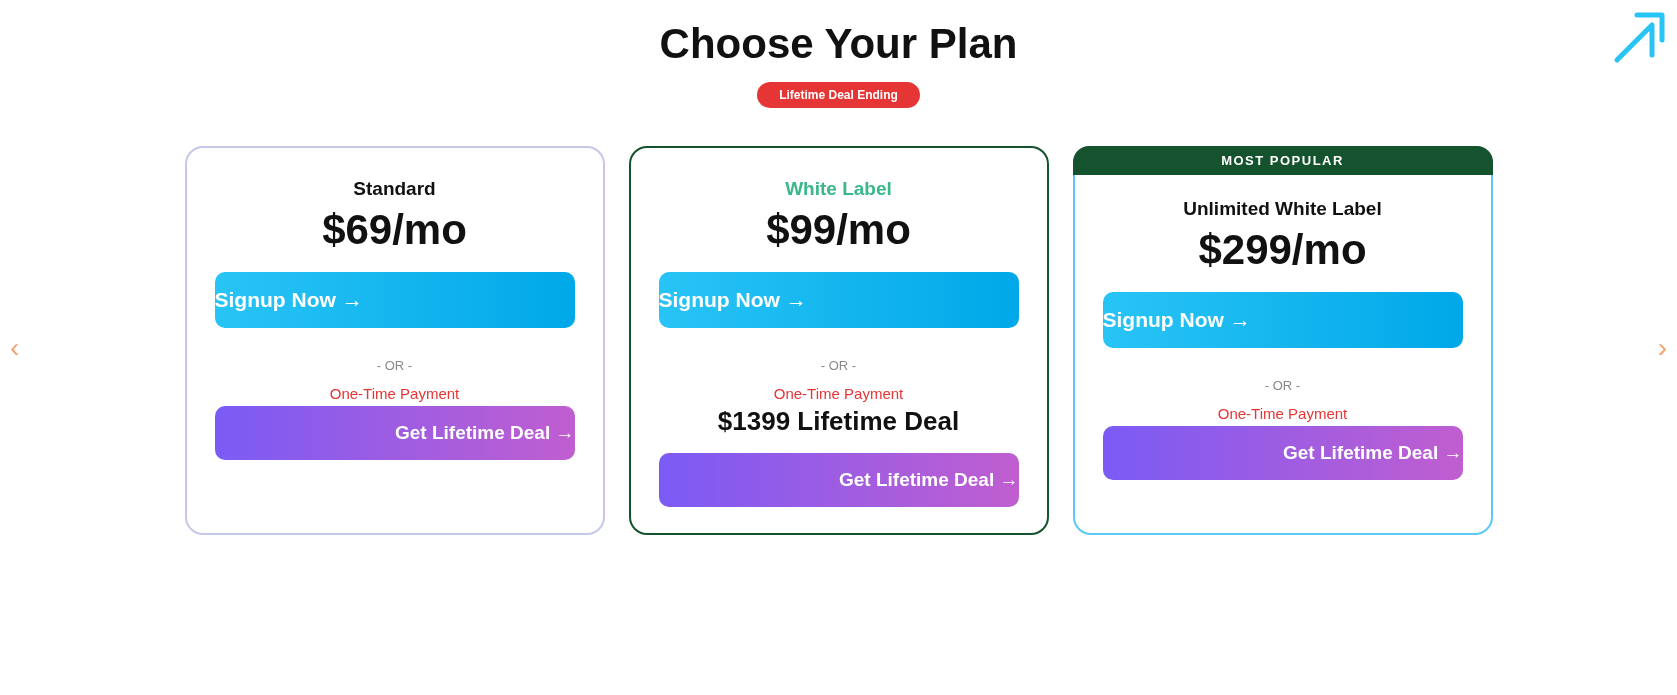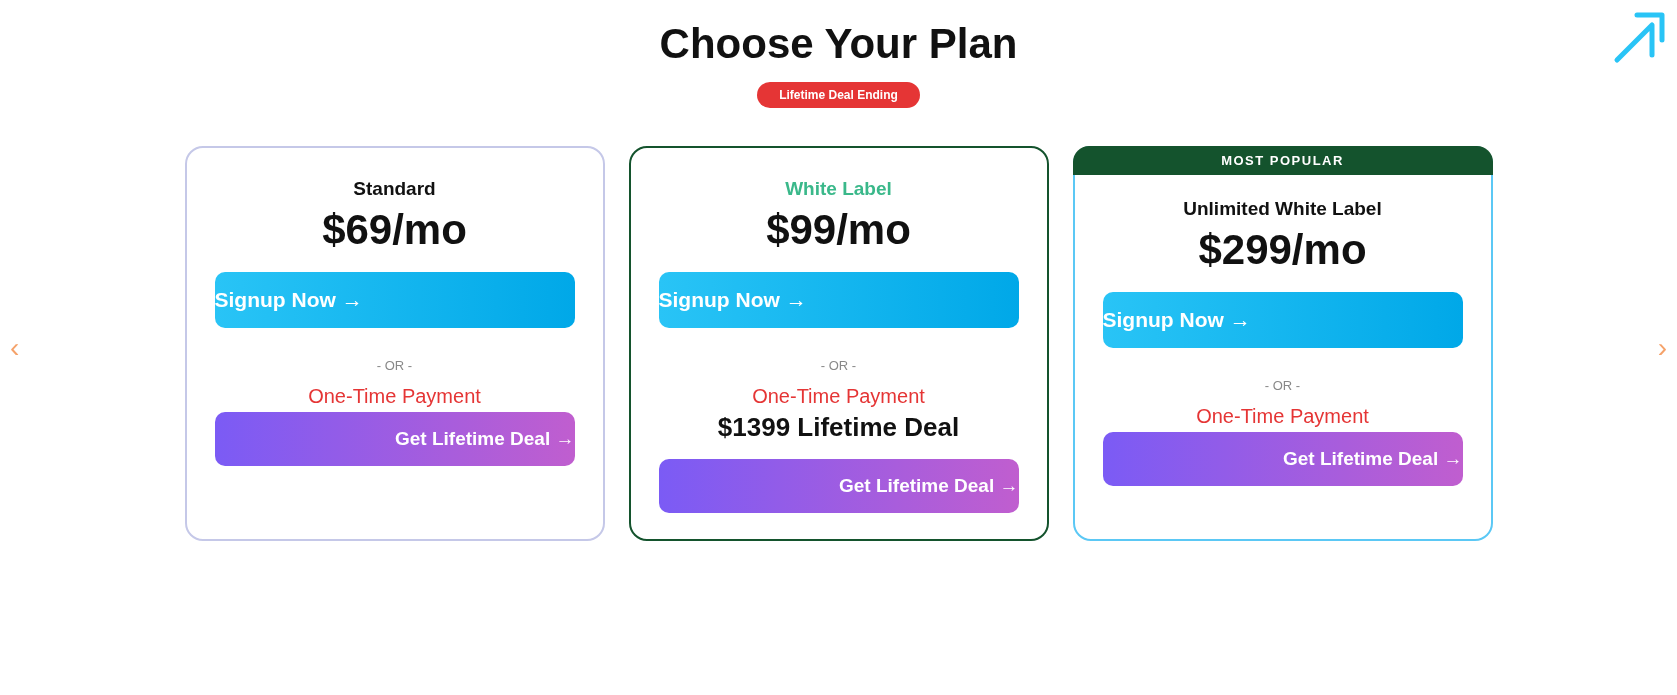--- a/index.html
+++ b/index.html
@@ -151,21 +151,21 @@
 
     .or-divider {
       color: #888;
       font-size: 13px;
       margin-bottom: 12px;
       text-align: center;
     }
 
     .one-time-label {
       color: #e53535;
-      font-size: 20px;
+      font-size: 15px;
       font-weight: 500;
       margin-bottom: 4px;
       text-align: right;
     }
 
     .lifetime-price {
       font-size: 26px;
       font-weight: 800;
       color: #111;
       margin-bottom: 16px;

